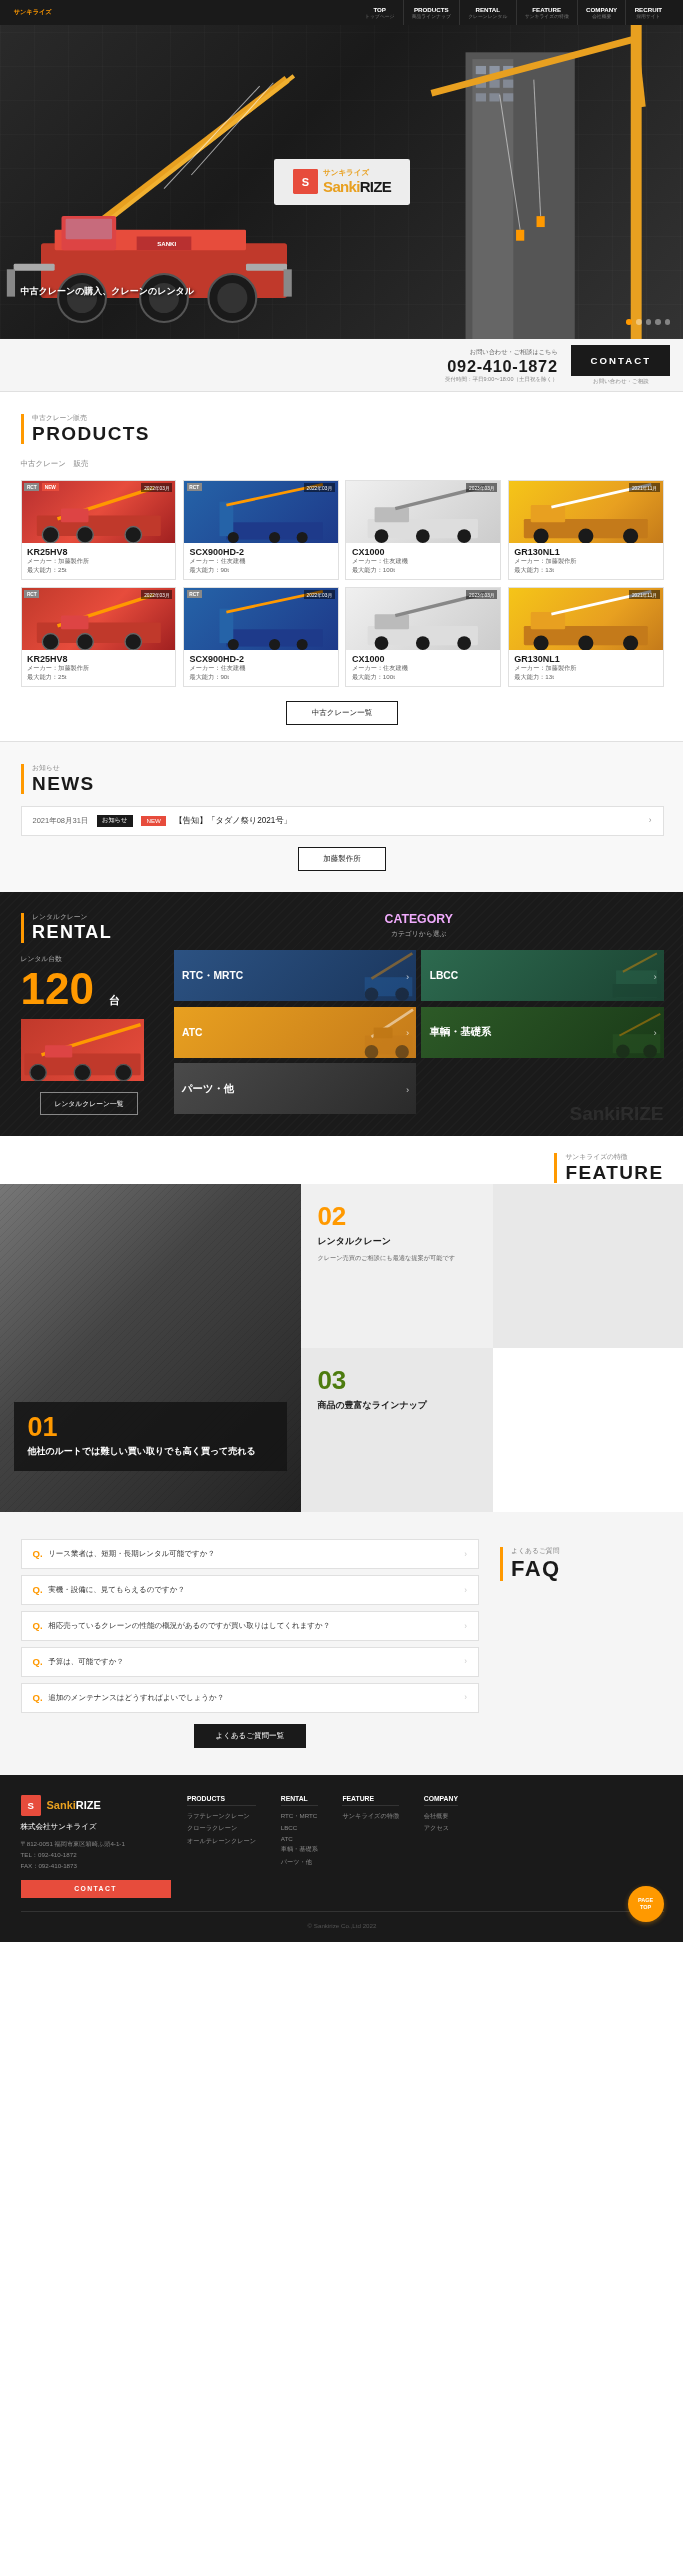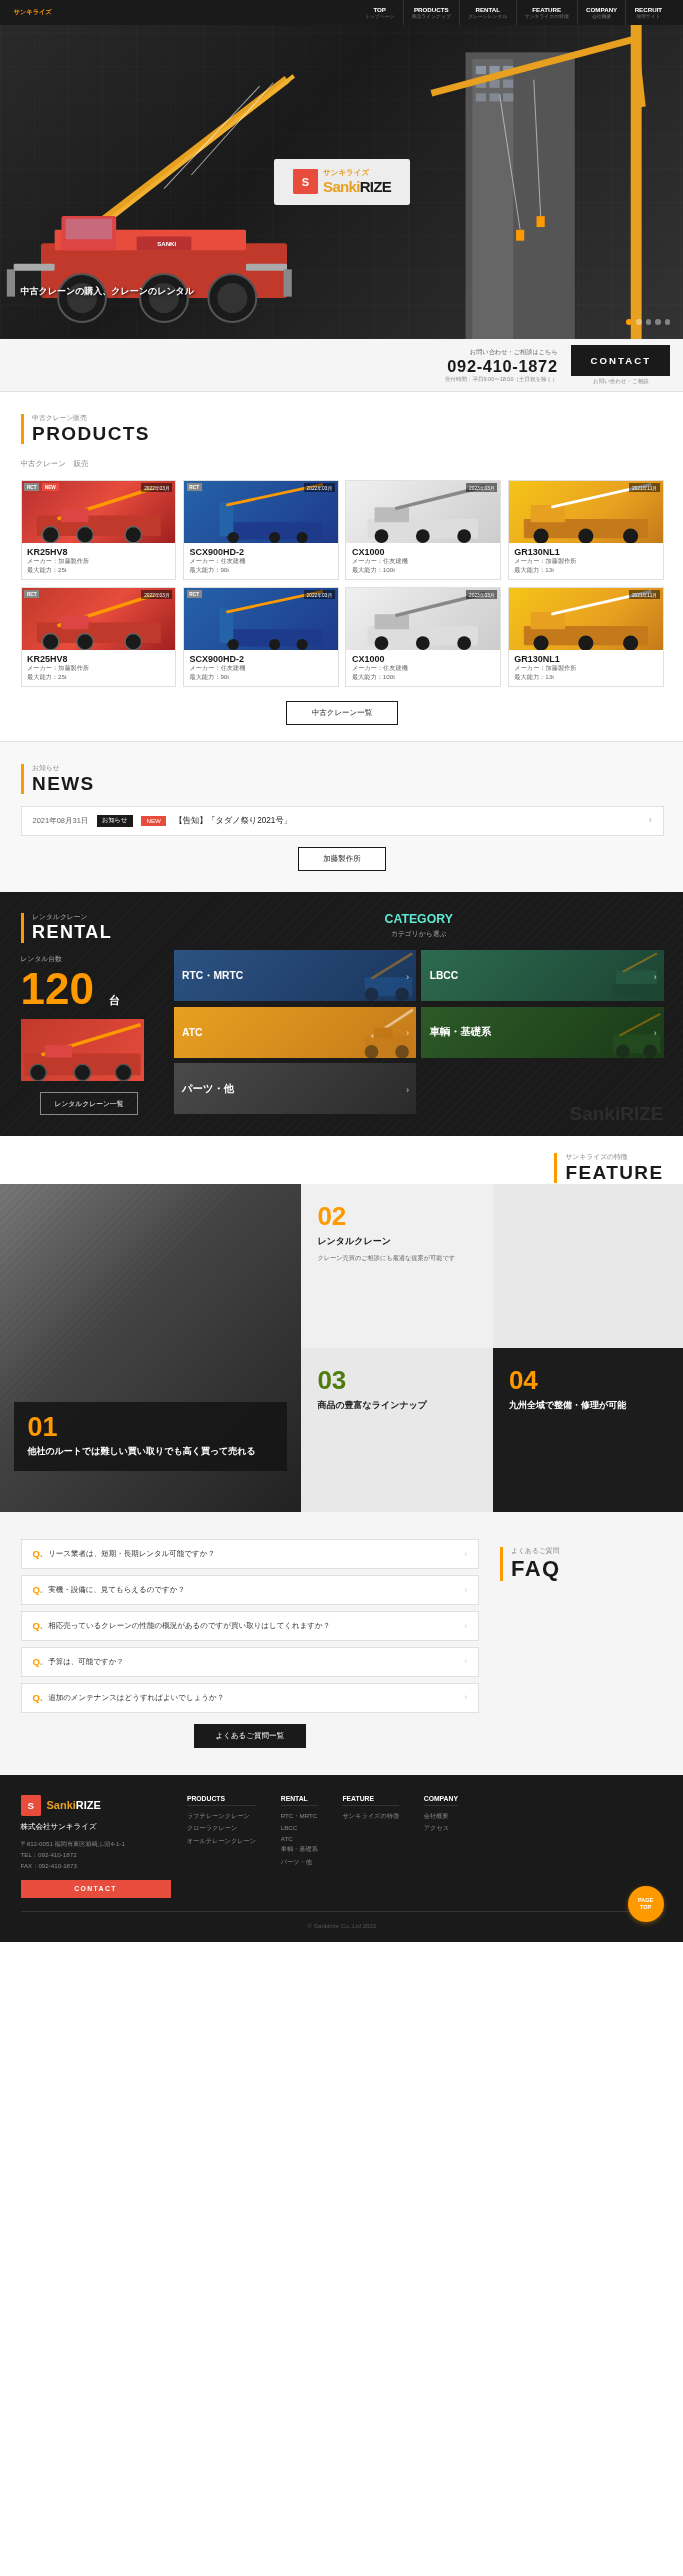--- a/index.html
+++ b/index.html
@@ -370,21 +370,21 @@
           <rect x="35" y="38" width="40" height="18" rx="2" fill="#d44"></rect>
         </svg>
       </div>
 
       <div style="display:flex; justify-content:center; margin-top:5.5px;">
         <button style="border:0.7px solid #888; padding:5.5px 13.7px; font-size:6.8px; color:#fff; cursor:pointer; background:transparent;">レンタルクレーン一覧</button>
       </div>
     </div>
 
     <div style="flex:1;">
-      <div style="color:#5eead4; font-size:12.3px; font-weight:bold; text-align:center; margin-bottom:2.7px;">CATEGORY</div>
+      <div style="color:#f0abfc; font-size:12.3px; font-weight:bold; text-align:center; margin-bottom:2.7px;">CATEGORY</div>
       <div style="color:#aaa; font-size:6.8px; text-align:center; margin-bottom:11px;">カテゴリから選ぶ</div>
 
       <div style="display:grid; grid-template-columns:1fr 1fr; gap:5.5px;">
 
         <div style="position:relative; height:51px; background:linear-gradient(135deg,#2c5282 0%,#1a365d 100%); display:flex; align-items:center; padding:0 8.2px; cursor:pointer; overflow:hidden;">
           <div style="position:absolute; right:0; top:0; bottom:0; width:55px; opacity:0.4; overflow:hidden;">
             <svg viewBox="0 0 80 75" style="width:100%;height:100%;" xmlns="http://www.w3.org/2000/svg">
               <rect x="5" y="40" width="70" height="28" fill="#2563a8"></rect>
               <line x1="15" y1="42" x2="75" y2="5" stroke="#f90" stroke-width="4"></line>
               <circle cx="15" cy="65" r="10" fill="#1a1a1a"></circle>
@@ -479,24 +479,20 @@
         <div style="font-size:6.2px; color:#666; line-height:1.5;">クレーン売買のご相談にも最適な提案が可能です</div>
       </div>
 
       <div style="background:#e8e8e8;"></div>
 
       <div style="background:#e8e8e8; padding:19px 16.4px; display:flex; flex-direction:column; gap:5.5px;">
         <div style="font-size:26px; font-weight:900; color:#4d7c0f; line-height:1;">03</div>
         <div style="font-size:9px; font-weight:bold; color:#1a1a1a; line-height:1.4;">商品の豊富なラインナップ</div>
       </div>
 
-      <div style="background:#1c1c1c; padding:19px 16.4px; display:flex; flex-direction:column; gap:5.5px;">
-        <div style="font-size:26px; font-weight:900; color:#f90; line-height:1;">04</div>
-        <div style="font-size:9px; font-weight:bold; color:#fff; line-height:1.4;">九州全域で整備・修理が可能</div>
-      </div>
 
     </div>
   </div>
 </section>
 
 <section style="background:#f5f5f5; padding:27px 20.5px; display:flex; gap:20.5px;">
 
   <div style="flex:1;">
 
     <div style="background:#fff; border:0.7px solid #e0e0e0; padding:8.2px 11px; margin-bottom:5.5px; display:flex; align-items:flex-start; gap:5.5px; cursor:pointer;">

